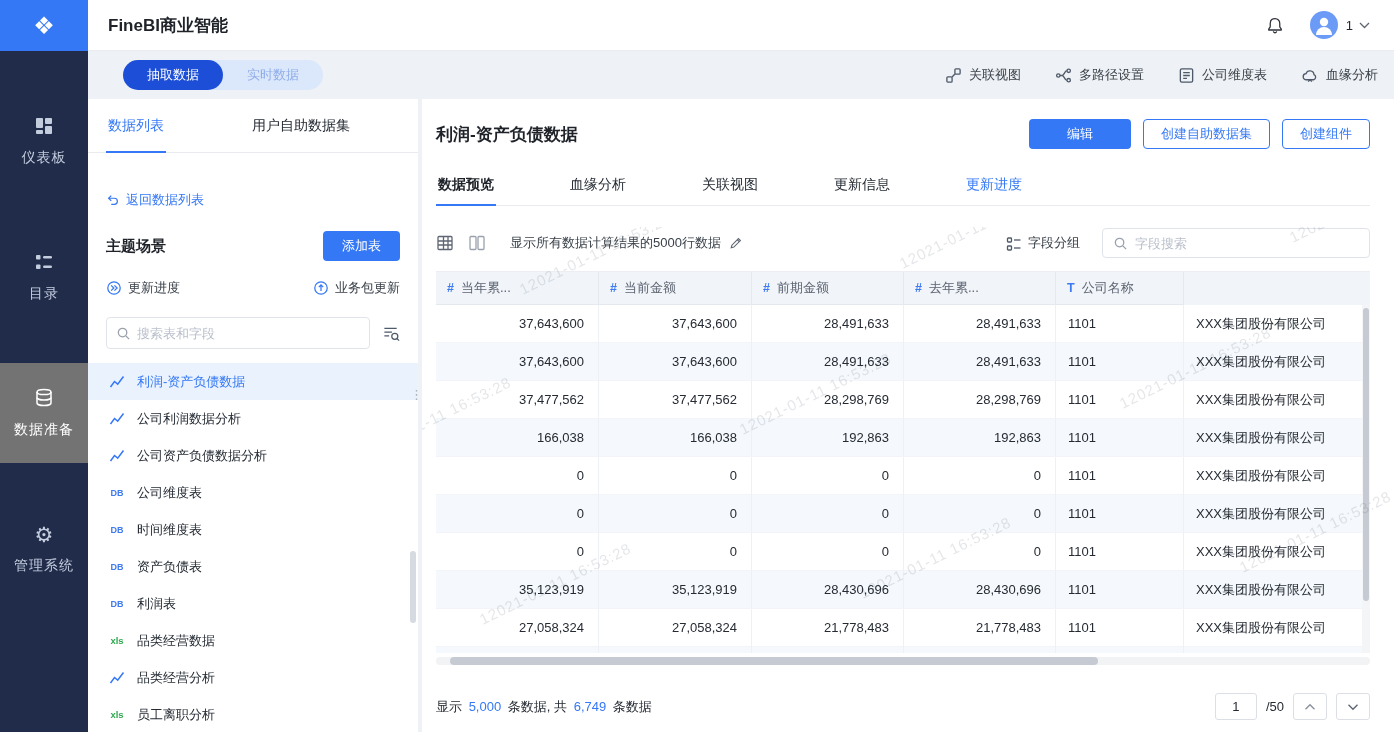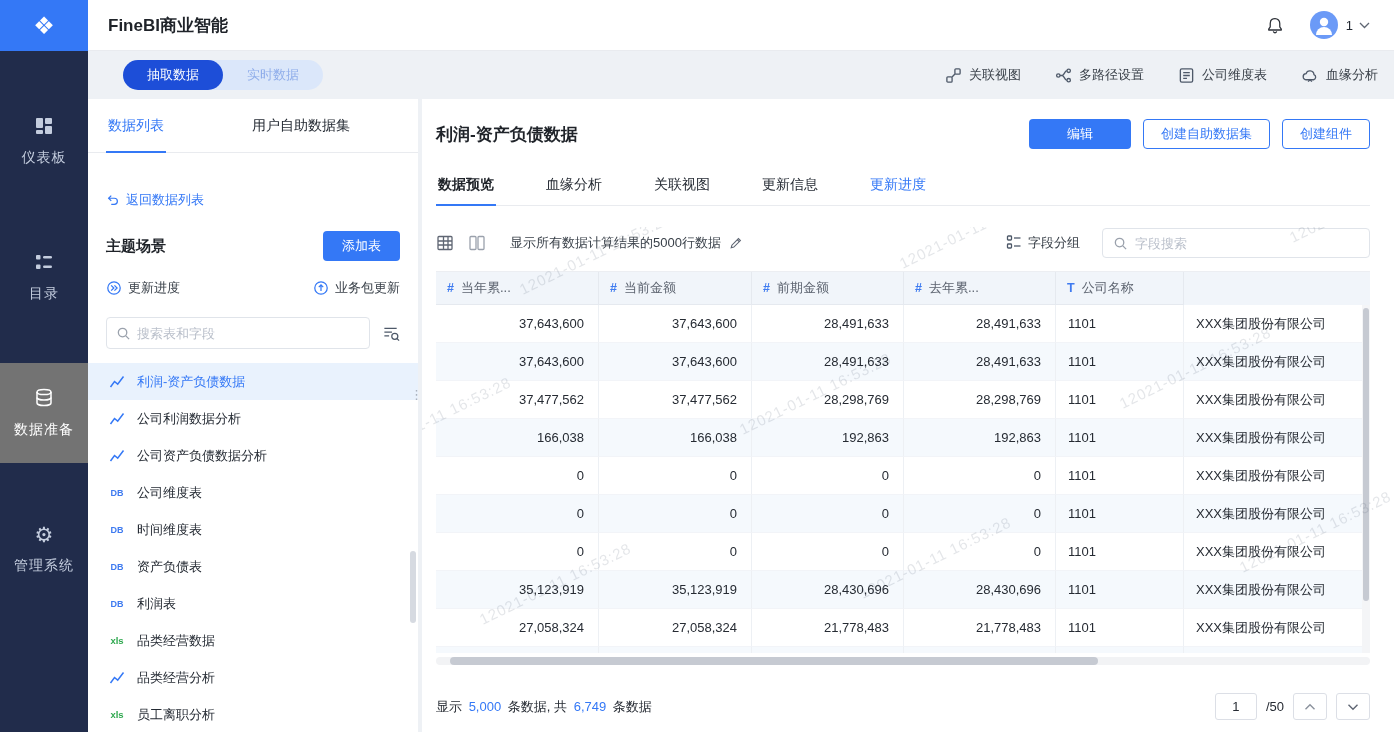--- a/index.html
+++ b/index.html
@@ -65,31 +65,31 @@
 .t-icon.chart svg{display:block}
 .t-icon.db::after{content:"DB";font-size:9px;font-weight:700;color:#3f7bf0}
 .t-icon.xls::after{content:"xls";font-size:9.5px;font-weight:700;color:#2fa84f}
 .lp-scroll{position:absolute;right:2px;top:452px;width:6px;height:72px;border-radius:3px;background:#d6dae1;cursor:pointer}
 
 .m-title-row{display:flex;align-items:center;padding-top:20px}
 .m-title{font-size:17px;font-weight:700;color:#1f2329}
 .m-btns{margin-left:auto;display:flex;gap:12px}
 .btn-primary{background:#3478f6;color:#fff;border:none;border-radius:4px;height:30px;padding:0 38px;font-size:13px;cursor:pointer;font-family:inherit}
 .btn-outline{background:#fff;color:#3478f6;border:1px solid #3478f6;border-radius:4px;height:30px;padding:0 17px;font-size:13px;cursor:pointer;font-family:inherit}
-.m-tabs{display:flex;gap:48px;margin-top:16px;border-bottom:1px solid #e9ebef}
+.m-tabs{display:flex;gap:72px;margin-top:16px;border-bottom:1px solid #e9ebef}
 .m-tab{position:relative;padding:11px 2px;font-size:14px;color:#242a33;cursor:pointer}
 .m-tab.active{font-weight:700;color:#1f2329}
 .m-tab.active::after{content:"";position:absolute;left:0;right:0;bottom:-1px;height:2px;background:#3478f6}
 .m-tab.link{color:#3478f6}
 .m-toolbar{display:flex;align-items:center;margin:22px 0 13px;height:30px}
 .view-icons{display:flex;gap:14px;align-items:center}
 .icon-btn{display:flex;cursor:pointer}
 .info-text{margin-left:24px;font-size:13px;color:#394049}
 .pencil{margin-left:8px;display:flex;cursor:pointer}
-.fg{margin-left:auto;display:flex;align-items:flex-start;gap:6px;font-size:13px;color:#394049;cursor:pointer;margin-right:22px}
+.fg{margin-left:auto;display:flex;align-items:flex-end;gap:6px;font-size:13px;color:#394049;cursor:pointer;margin-right:22px}
 .f-search{width:268px;height:30px;border:1px solid #e0e4ea;border-radius:4px;display:flex;align-items:center;gap:7px;padding:0 10px;background:#fff}
 
 .table-wrap{position:relative;height:382px;overflow:hidden;border-top:1px solid #eceef2}
 .thead{display:flex;height:33px;background:#f1f5fa}
 .hcell{flex:none;display:flex;align-items:center;gap:7px;padding:0 11px;font-size:13px;color:#5d6470;border-right:1px solid #e5e9ef;border-bottom:1px solid #e5e9ef;cursor:pointer;overflow:hidden;white-space:nowrap}
 .col-type{color:#3f7bf0;font-weight:700;font-size:12.5px}
 .col-type.number::after{content:"#"}
 .col-type.text::after{content:"T"}
 .trow{display:flex;height:38px;background:#fff}
 .trow:nth-of-type(even){background:#f5f9fd}

